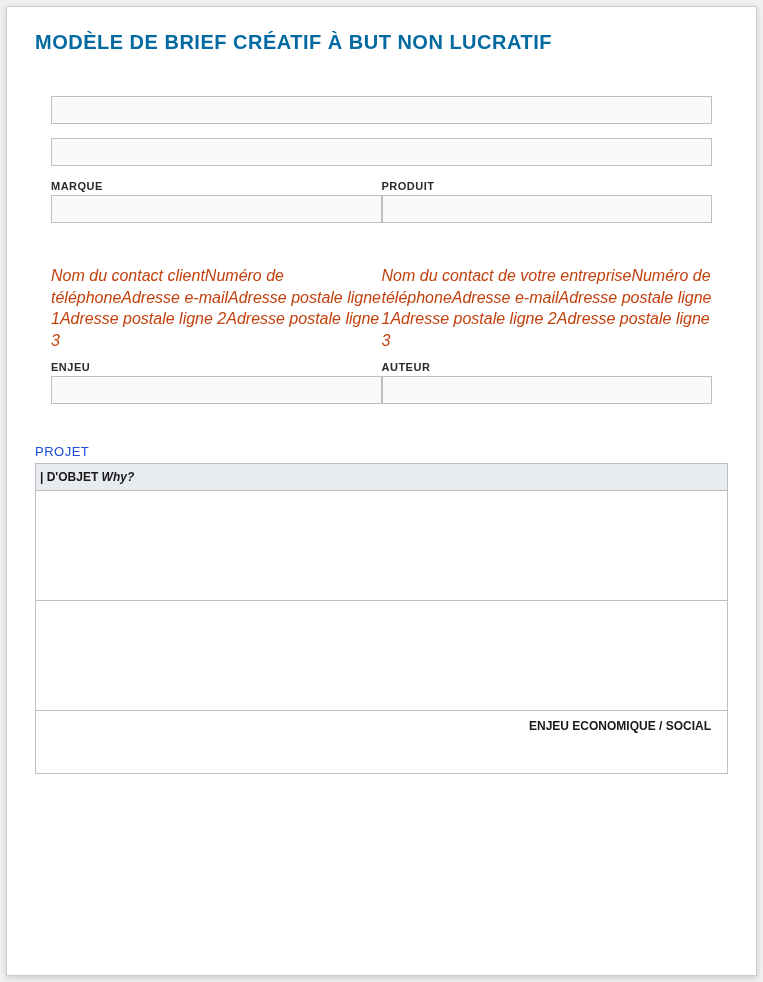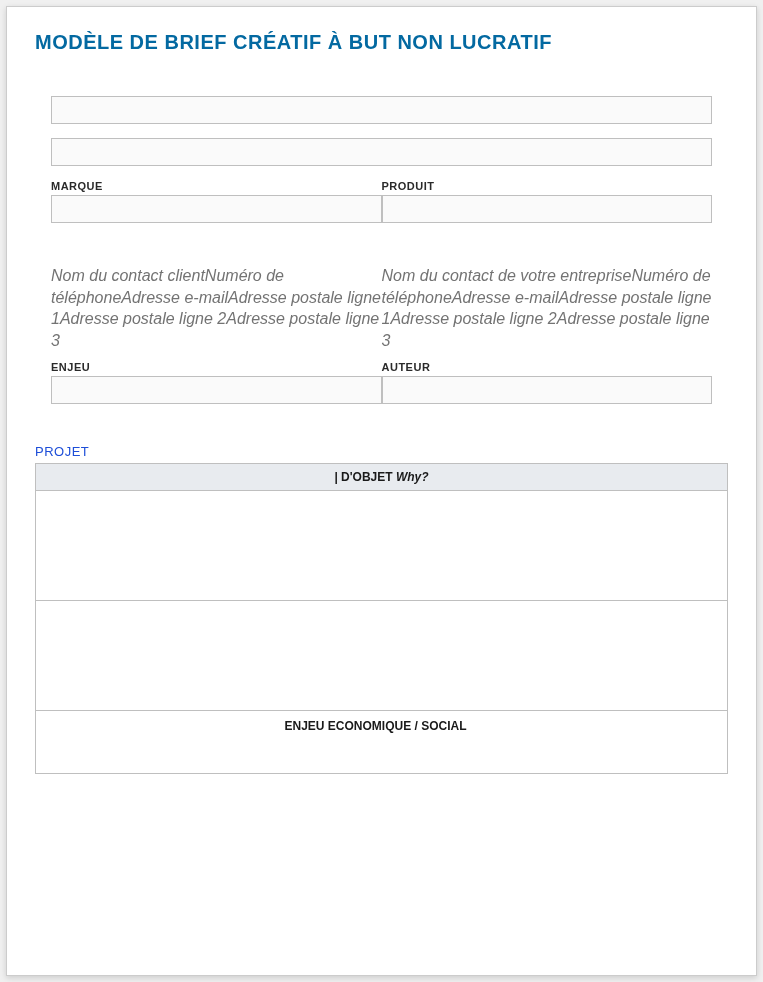--- a/index.html
+++ b/index.html
@@ -40,42 +40,42 @@
     font-size: 13px;
   }
   .field-block { margin-bottom: 14px; }
   .inner { padding: 0 16px; }
   .row2 {
     display: flex;
   }
   .row2 > div { flex: 1; }
   .contact-block {
     font-style: italic;
-    color: #737373;
+    color: #c2410c;
     font-size: 16px;
     line-height: 1.35;
     margin-top: 28px;
     margin-bottom: 10px;
   }
   .section-label {
     font-size: 13px;
     color: #1d4ed8;
     margin-top: 40px;
     margin-bottom: 4px;
     letter-spacing: 0.5px;
   }
   .proj-table {
     width: 100%;
     border: 1px solid #bfbfbf;
     border-collapse: collapse;
   }
   .proj-header {
     background: #e8ebef;
     border: 1px solid #bfbfbf;
-    text-align: center;
+    text-align: left;
     padding: 6px 4px;
     font-size: 12px;
     font-weight: bold;
     color: #1a1a1a;
   }
   .proj-header .italic { font-style: italic; font-weight: bold; }
   .proj-cell {
     border: 1px solid #bfbfbf;
     background: #fff;
     height: 110px;
@@ -89,21 +89,21 @@
     height: 100%;
     border: none;
     resize: none;
     font-family: inherit;
     font-size: 13px;
     background: transparent;
   }
   .proj-header-last {
     background: #fff;
     border: 1px solid #bfbfbf;
-    text-align: center;
+    text-align: right;
     padding: 8px 16px 40px 4px;
     font-size: 12px;
     font-weight: bold;
     color: #1a1a1a;
   }
 </style>
 </head>
 <body>
 
 <div class="page">

